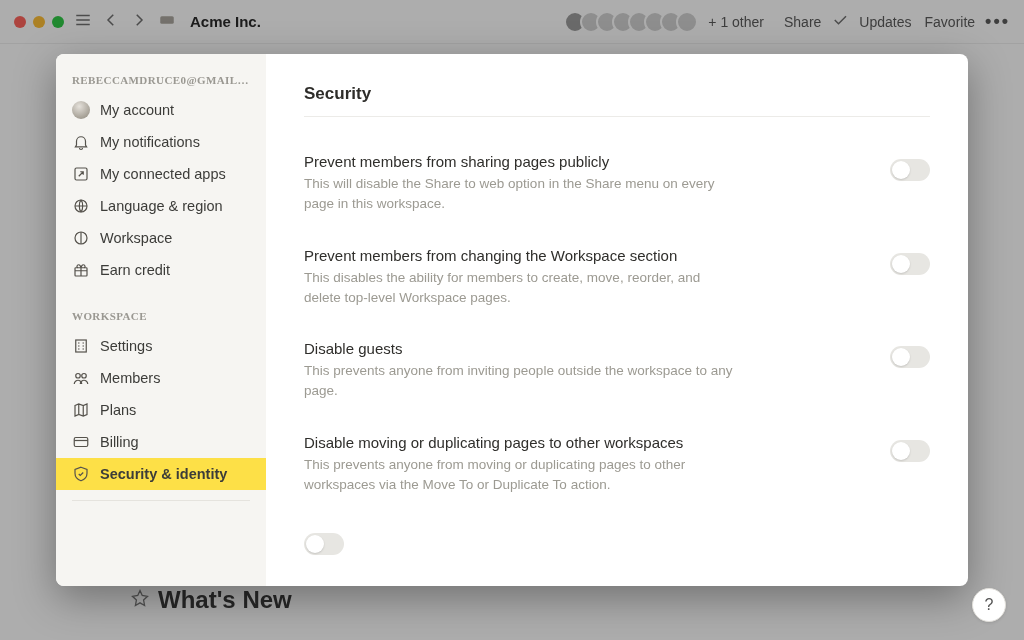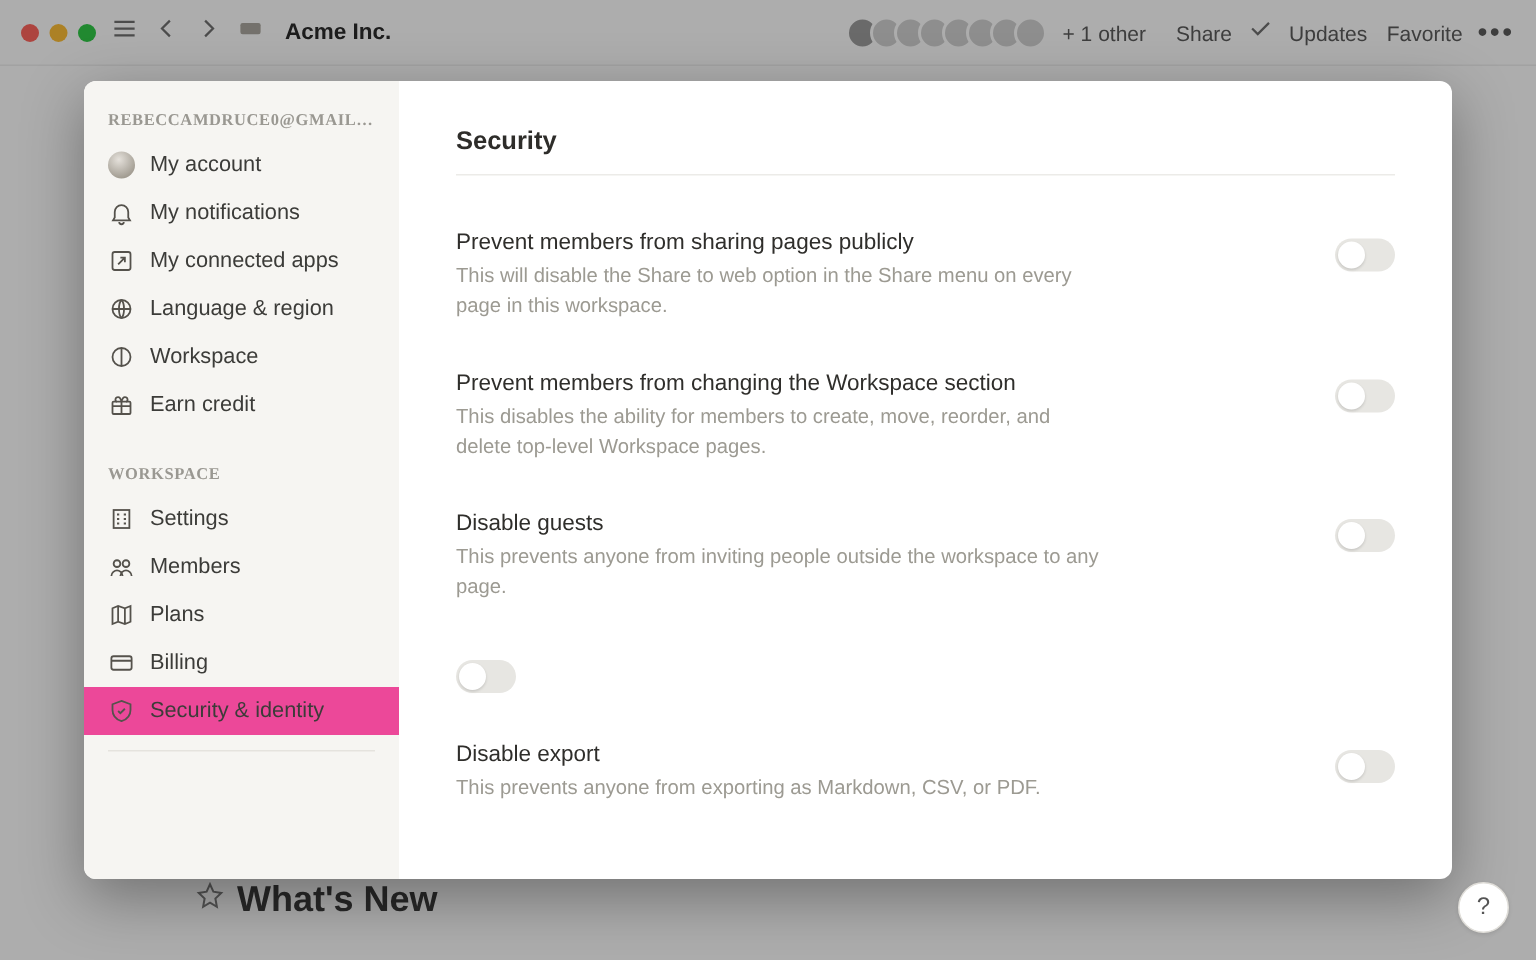--- a/index.html
+++ b/index.html
@@ -59,21 +59,21 @@
     font-size:11px; letter-spacing:.4px; font-weight:700;
     color:#9a9892; text-transform:uppercase;
     padding:6px 16px 8px 16px;
     white-space:nowrap; overflow:hidden; text-overflow:ellipsis;font-family:Liberation Serif, serif;
   }
   .side-item{
     display:flex; align-items:center; gap:10px;
     padding:7px 16px; font-size:14.5px; color:#3c3c39;
     cursor:pointer;
   }
-  .side-item.active{ background:#ec4899; font-weight:400; }
+  .side-item.active{ background:#fde047; font-weight:700; }
   .side-icon{ width:18px; height:18px; flex:0 0 18px; display:flex; align-items:center; justify-content:center; }
   .side-icon svg{ width:18px; height:18px; stroke:#55524c; fill:none; stroke-width:1.6; }
   .side-icon .avatar{ width:18px;height:18px;border-radius:50%;background:radial-gradient(circle at 40% 30%, #e5e1db, #8b8579);}
   .side-spacer{ height:18px; }
   .side-divider{ height:1px; background:#e5e3de; margin:10px 16px 0 16px; }
 
   
   .main{
     flex:1; padding:30px 38px 20px 38px; overflow:auto;
   }
@@ -291,27 +291,27 @@
 
     <div class="setting">
       <div class="txt">
         <div class="title">Disable guests</div>
         <div class="desc">This prevents anyone from inviting people outside the workspace to any page.</div>
       </div>
       <div class="toggle"></div>
     </div>
 
     <div class="setting">
-      <div class="toggle"></div>
-    </div>
-
-    <div class="setting">
       <div class="txt">
-        <div class="title">Disable export</div>
-        <div class="desc">This prevents anyone from exporting as Markdown, CSV, or PDF.</div>
+        <div class="title">Disable moving or duplicating pages to other workspaces</div>
+        <div class="desc">This prevents anyone from moving or duplicating pages to other workspaces via the Move To or Duplicate To action.</div>
       </div>
+      <div class="toggle"></div>
+    </div>
+
+    <div class="setting">
       <div class="toggle"></div>
     </div>
 
   </div>
 </div>
 
 <div class="help">?</div>
 
 </body></html>

